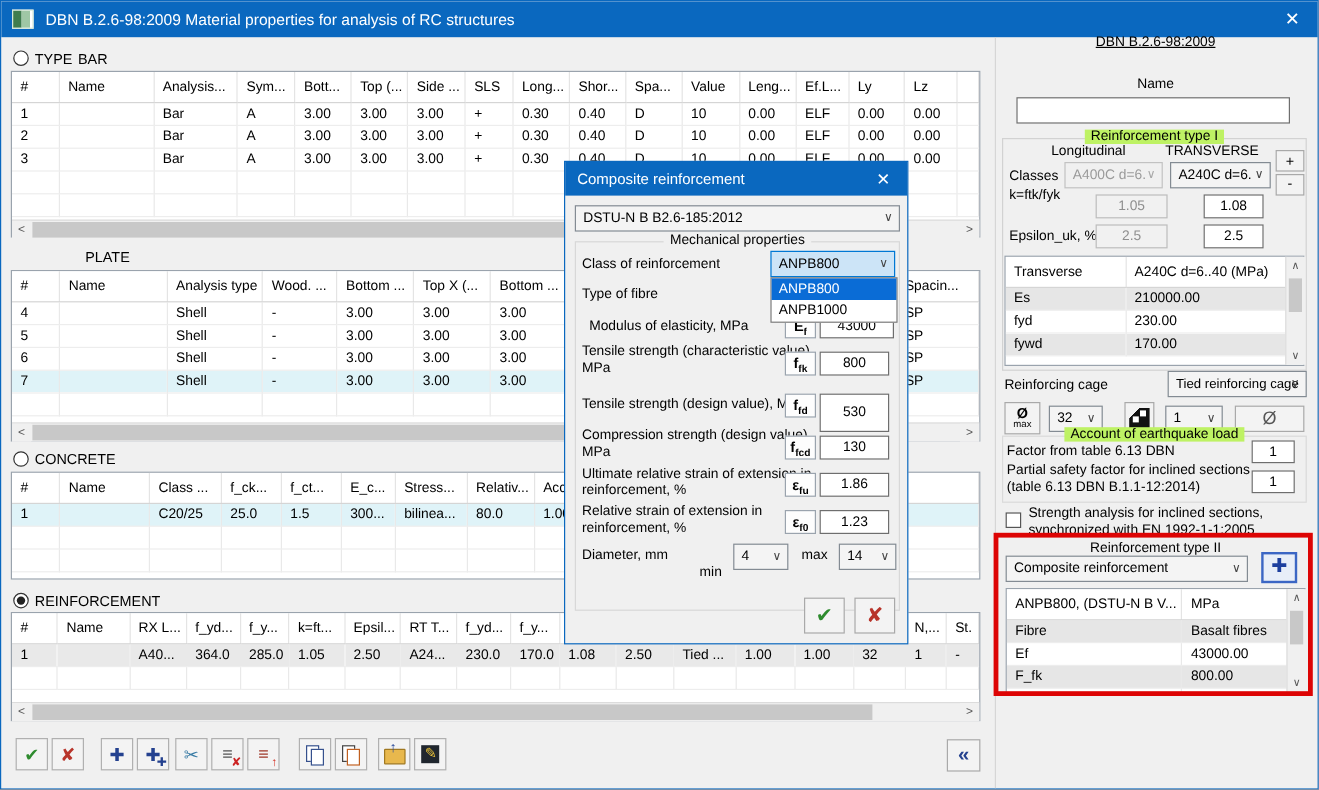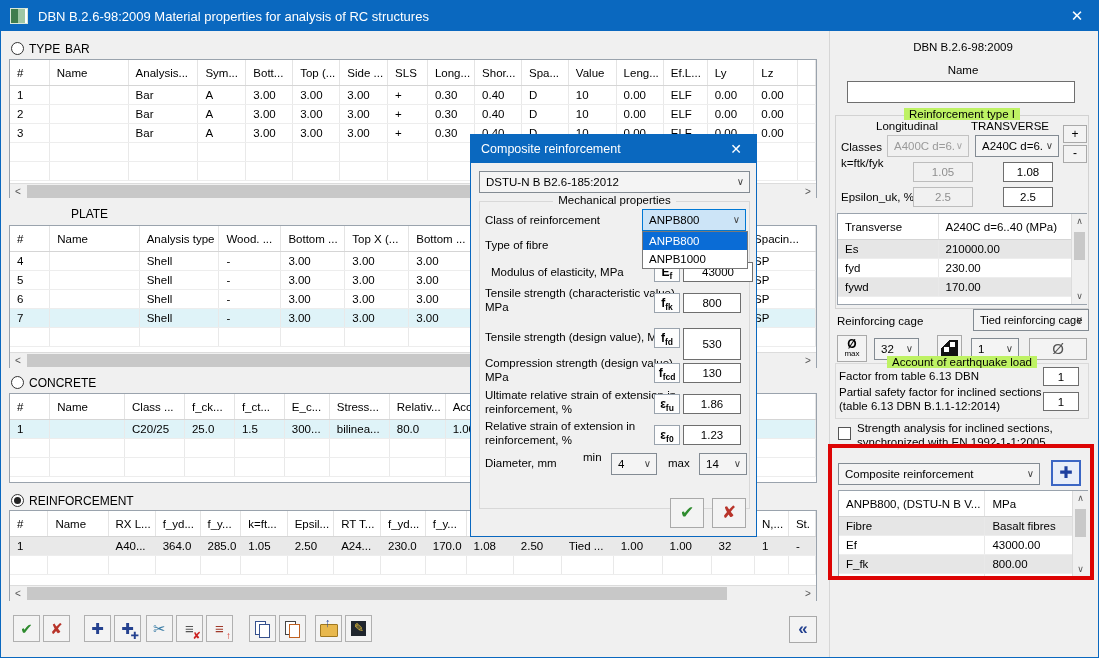--- a/index.html
+++ b/index.html
@@ -546,21 +546,21 @@
       </div>
       <div class="tbtn">
         <div class="ci ci-import"></div>
       </div>
       <div class="tbtn">
         <div class="ci ci-save"></div>
       </div>
     </div>
   <div class="pbtn" style="left:788px;top:615px;width:28px;height:27px;font-size:17px;line-height:24px;color:#24418f;font-weight:bold;">«</div>
 
-  <div class="lbl ctr" style="left:836px;top:40px;width:252px;">DBN B.2.6-98:2009</div>
+  <div class="lbl ctr" style="left:836px;top:28px;width:252px;text-decoration:underline;">DBN B.2.6-98:2009</div>
   <div class="lbl ctr" style="left:836px;top:63px;width:252px;">Name</div>
   <div class="inp left" style="left:846px;top:80px;width:228px;height:22px;"></div>
 
   <div class="gbox" style="left:834px;top:114px;width:254px;height:194px;">
     <div class="legend"><span>Reinforcement type I</span></div>
   </div>
   <div class="lbl ctr" style="left:860px;top:119px;width:92px;">Longitudinal</div>
   <div class="lbl ctr" style="left:958px;top:119px;width:102px;">TRANSVERSE</div>
   <div class="pbtn" style="left:1062px;top:124px;width:24px;height:18px;font-size:12px;line-height:16px;">+</div>
   <div class="pbtn" style="left:1062px;top:144px;width:24px;height:18px;font-size:12px;line-height:14px;">-</div>
@@ -638,20 +638,21 @@
   <div class="lbl" style="left:838px;top:369px;">Factor from table 6.13 DBN</div>
   <div class="inp" style="left:1042px;top:366px;width:36px;height:19px;">1</div>
   <div class="lbl" style="left:838px;top:385px;">Partial safety factor for inclined sections</div>
   <div class="lbl" style="left:838px;top:399px;">(table 6.13 DBN B.1.1-12:2014)</div>
   <div class="inp" style="left:1042px;top:391px;width:36px;height:19px;">1</div>
 
   <div class="chk" style="left:837px;top:426px;"></div>
   <div class="lbl" style="left:856px;top:421px;">Strength analysis for inclined sections,</div>
   <div class="lbl" style="left:856px;top:435px;">synchronized with EN 1992-1-1:2005</div>
 
+  <div class="lbl ctr" style="left:836px;top:450px;width:252px;">Reinforcement type II</div>
   <div class="cmb" style="left:837px;top:462px;width:202px;height:22px;">
       <span>Composite reinforcement</span>
     </div>
   <div class="pbtn" style="left:1050px;top:459px;width:30px;height:26px;border:2px solid #3b66c4;background:#e8eef8;color:#1d3f9e;font-size:16px;font-weight:bold;line-height:22px;">✚</div>
   <div class="grid zebra" style="left:837px;top:489px;width:250px;height:88px;">
       <table>
         <colgroup>
           <col style="width: 134px;">
           <col style="width: 100px;">
         </colgroup>
@@ -705,21 +706,21 @@
         <span>ANPB800</span>
       </div>
     <div class="droplist" style="left:171px;top:96px;width:104px;">
       <div class="item hot">ANPB800</div>
       <div class="item">ANPB1000</div>
     </div>
     <div class="lbl" style="left:14px;top:104px;">Type of fibre</div>
 
     <div class="lbl" style="left:14px;top:131px;padding-left:6px;">Modulus of elasticity, MPa</div>
     <div class="symbox" style="left:183px;top:127px;"><span>E</span><sub>f</sub></div>
-    <div class="inp" style="left:212px;top:127px;width:70px;height:20px;">43000</div>
+    <div class="inp" style="left:212px;top:127px;width:62px;height:20px;">43000</div>
 
     <div class="lbl" style="left:14px;top:152px;">Tensile strength (characteristic value),</div>
     <div class="lbl" style="left:14px;top:166px;">MPa</div>
     <div class="symbox" style="left:183px;top:158px;"><span>f</span><sub>fk</sub></div>
     <div class="inp" style="left:212px;top:158px;width:58px;height:20px;">800</div>
 
     <div class="lbl" style="left:14px;top:196px;">Tensile strength (design value), MPa</div>
     <div class="symbox" style="left:183px;top:193px;"><span>f</span><sub>fd</sub></div>
     <div class="inp" style="left:212px;top:193px;width:58px;height:32px;">530</div>
 
@@ -732,21 +733,21 @@
     <div class="lbl" style="left:14px;top:268px;">reinforcement, %</div>
     <div class="symbox" style="left:183px;top:259px;"><span>ε</span><sub>fu</sub></div>
     <div class="inp" style="left:212px;top:259px;width:58px;height:20px;">1.86</div>
 
     <div class="lbl" style="left:14px;top:285px;">Relative strain of extension in</div>
     <div class="lbl" style="left:14px;top:299px;">reinforcement, %</div>
     <div class="symbox" style="left:183px;top:290px;"><span>ε</span><sub>f0</sub></div>
     <div class="inp" style="left:212px;top:290px;width:58px;height:20px;">1.23</div>
 
     <div class="lbl" style="left:14px;top:322px;">Diameter, mm</div>
-    <div class="lbl" style="left:112px;top:316px;">min</div>
+    <div class="lbl" style="left:112px;top:336px;">min</div>
     <div class="cmb" style="left:140px;top:318px;width:46px;height:22px;">
         <span>4</span>
       </div>
     <div class="lbl" style="left:197px;top:322px;">max</div>
     <div class="cmb" style="left:228px;top:318px;width:48px;height:22px;">
         <span>14</span>
       </div>
 
     <div class="dlgbtn" style="left:199px;top:363px;color:#2e8b2e;">✔</div>
     <div class="dlgbtn" style="left:241px;top:363px;color:#b8342a;">✘</div>

